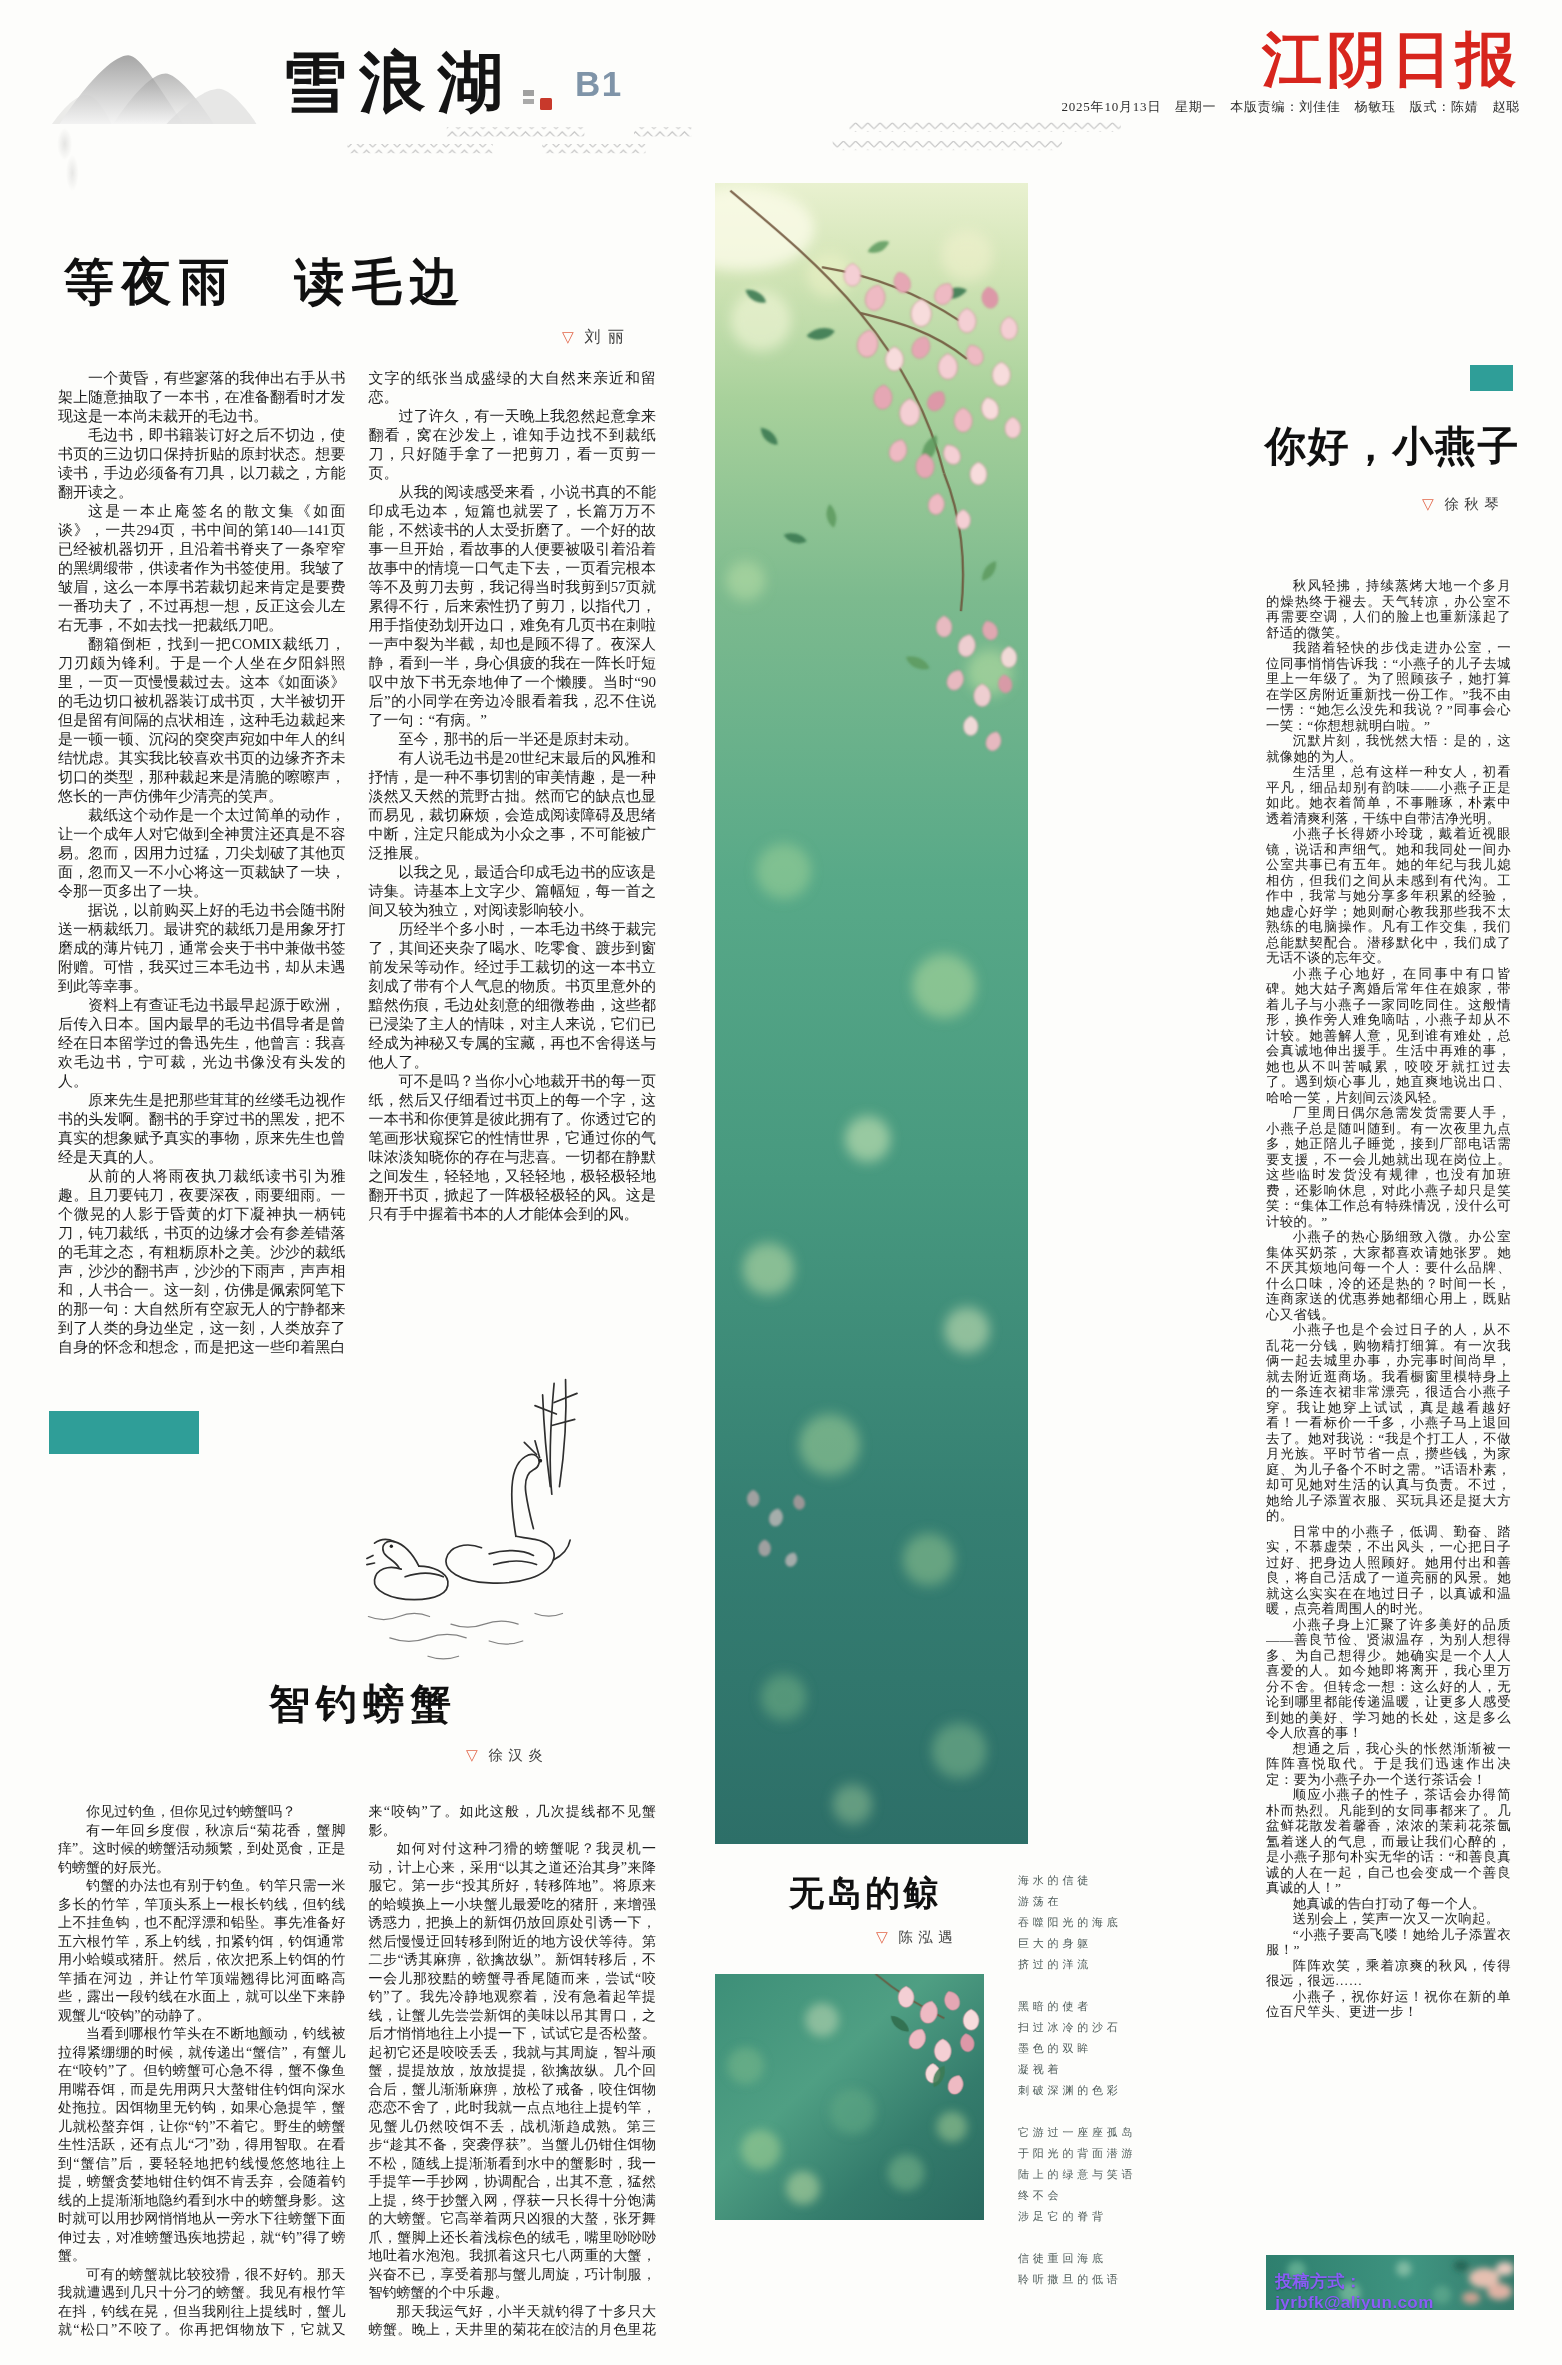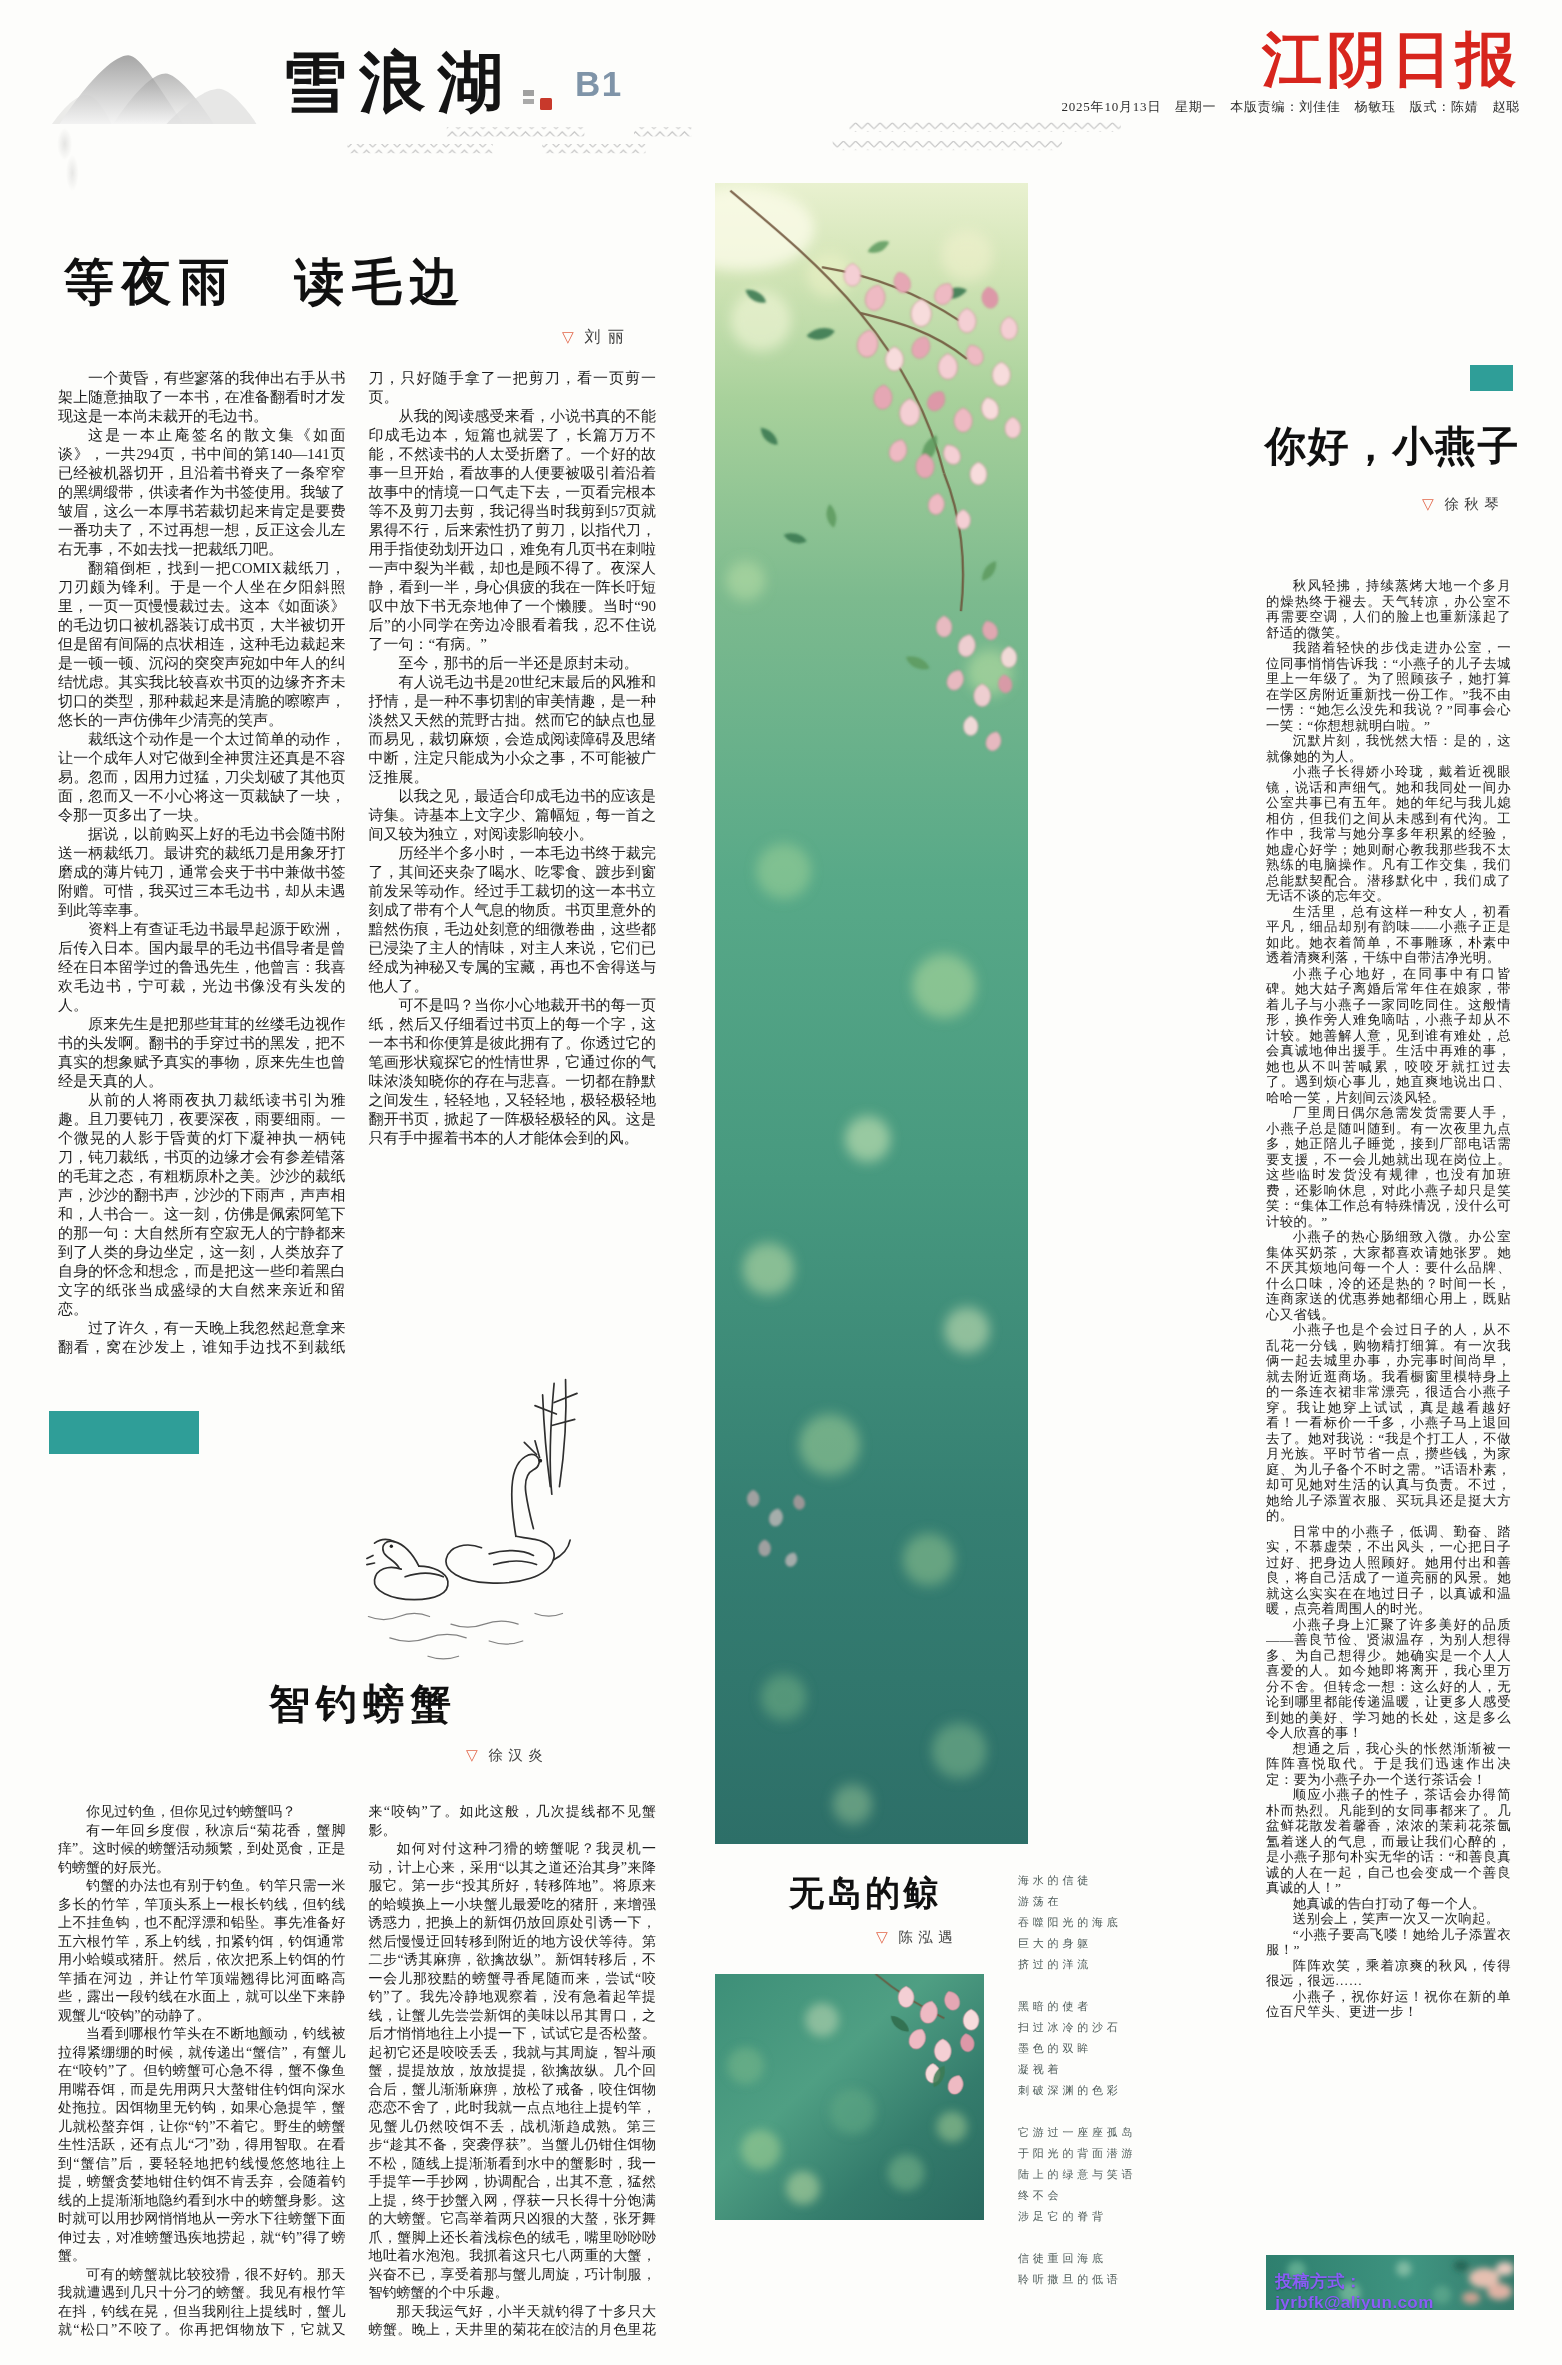--- a/index.html
+++ b/index.html
@@ -109,20 +109,21 @@
   </svg>
   <div class="abs ghost-mark"></div>
 
   <h1 class="abs art-title t1" style="margin:0">等夜雨　读毛边</h1>
   <div class="abs byline by1">
     <span class="mark">▽</span>
     <span class="who">刘丽</span>
   </div>
   <div class="abs cols body1">
     <p>一个黄昏，有些寥落的我伸出右手从书架上随意抽取了一本书，在准备翻看时才发现这是一本尚未裁开的毛边书。</p>
+    <p>毛边书，即书籍装订好之后不切边，使书页的三边切口保持折贴的原封状态。想要读书，手边必须备有刀具，以刀裁之，方能翻开读之。</p>
     <p>这是一本止庵签名的散文集《如面谈》，一共294页，书中间的第140—141页已经被机器切开，且沿着书脊夹了一条窄窄的黑绸缎带，供读者作为书签使用。我皱了皱眉，这么一本厚书若裁切起来肯定是要费一番功夫了，不过再想一想，反正这会儿左右无事，不如去找一把裁纸刀吧。</p>
     <p>翻箱倒柜，找到一把COMIX裁纸刀，刀刃颇为锋利。于是一个人坐在夕阳斜照里，一页一页慢慢裁过去。这本《如面谈》的毛边切口被机器装订成书页，大半被切开但是留有间隔的点状相连，这种毛边裁起来是一顿一顿、沉闷的突突声宛如中年人的纠结忧虑。其实我比较喜欢书页的边缘齐齐未切口的类型，那种裁起来是清脆的嚓嚓声，悠长的一声仿佛年少清亮的笑声。</p>
     <p>裁纸这个动作是一个太过简单的动作，让一个成年人对它做到全神贯注还真是不容易。忽而，因用力过猛，刀尖划破了其他页面，忽而又一不小心将这一页裁缺了一块，令那一页多出了一块。</p>
     <p>据说，以前购买上好的毛边书会随书附送一柄裁纸刀。最讲究的裁纸刀是用象牙打磨成的薄片钝刀，通常会夹于书中兼做书签附赠。可惜，我买过三本毛边书，却从未遇到此等幸事。</p>
     <p>资料上有查证毛边书最早起源于欧洲，后传入日本。国内最早的毛边书倡导者是曾经在日本留学过的鲁迅先生，他曾言：我喜欢毛边书，宁可裁，光边书像没有头发的人。</p>
     <p>原来先生是把那些茸茸的丝缕毛边视作书的头发啊。翻书的手穿过书的黑发，把不真实的想象赋予真实的事物，原来先生也曾经是天真的人。</p>
     <p>从前的人将雨夜执刀裁纸读书引为雅趣。且刀要钝刀，夜要深夜，雨要细雨。一个微晃的人影于昏黄的灯下凝神执一柄钝刀，钝刀裁纸，书页的边缘才会有参差错落的毛茸之态，有粗粝原朴之美。沙沙的裁纸声，沙沙的翻书声，沙沙的下雨声，声声相和，人书合一。这一刻，仿佛是佩索阿笔下的那一句：大自然所有空寂无人的宁静都来到了人类的身边坐定，这一刻，人类放弃了自身的怀念和想念，而是把这一些印着黑白文字的纸张当成盛绿的大自然来亲近和留恋。</p>
     <p>过了许久，有一天晚上我忽然起意拿来翻看，窝在沙发上，谁知手边找不到裁纸刀，只好随手拿了一把剪刀，看一页剪一页。</p>
     <p>从我的阅读感受来看，小说书真的不能印成毛边本，短篇也就罢了，长篇万万不能，不然读书的人太受折磨了。一个好的故事一旦开始，看故事的人便要被吸引着沿着故事中的情境一口气走下去，一页看完根本等不及剪刀去剪，我记得当时我剪到57页就累得不行，后来索性扔了剪刀，以指代刀，用手指使劲划开边口，难免有几页书在刺啦一声中裂为半截，却也是顾不得了。夜深人静，看到一半，身心俱疲的我在一阵长吁短叹中放下书无奈地伸了一个懒腰。当时“90后”的小同学在旁边冷眼看着我，忍不住说了一句：“有病。”</p>
     <p>至今，那书的后一半还是原封未动。</p>
@@ -246,22 +247,22 @@
   <div class="abs teal-sq-r"></div>
   <h2 class="abs art-title t2" style="margin:0">你好，小燕子</h2>
   <div class="abs byline by2">
     <span class="mark">▽</span>
     <span class="who">徐秋琴</span>
   </div>
   <div class="abs onecol body2">
     <p>秋风轻拂，持续蒸烤大地一个多月的燥热终于褪去。天气转凉，办公室不再需要空调，人们的脸上也重新漾起了舒适的微笑。</p>
     <p>我踏着轻快的步伐走进办公室，一位同事悄悄告诉我：“小燕子的儿子去城里上一年级了。为了照顾孩子，她打算在学区房附近重新找一份工作。”我不由一愣：“她怎么没先和我说？”同事会心一笑：“你想想就明白啦。”</p>
     <p>沉默片刻，我恍然大悟：是的，这就像她的为人。</p>
+    <p>生活里，总有这样一种女人，初看平凡，细品却别有韵味——小燕子正是如此。她衣着简单，不事雕琢，朴素中透着清爽利落，干练中自带洁净光明。</p>
     <p>小燕子长得娇小玲珑，戴着近视眼镜，说话和声细气。她和我同处一间办公室共事已有五年。她的年纪与我儿媳相仿，但我们之间从未感到有代沟。工作中，我常与她分享多年积累的经验，她虚心好学；她则耐心教我那些我不太熟练的电脑操作。凡有工作交集，我们总能默契配合。潜移默化中，我们成了无话不谈的忘年交。</p>
-    <p>生活里，总有这样一种女人，初看平凡，细品却别有韵味——小燕子正是如此。她衣着简单，不事雕琢，朴素中透着清爽利落，干练中自带洁净光明。</p>
     <p>小燕子心地好，在同事中有口皆碑。她大姑子离婚后常年住在娘家，带着儿子与小燕子一家同吃同住。这般情形，换作旁人难免嘀咕，小燕子却从不计较。她善解人意，见到谁有难处，总会真诚地伸出援手。生活中再难的事，她也从不叫苦喊累，咬咬牙就扛过去了。遇到烦心事儿，她直爽地说出口、哈哈一笑，片刻间云淡风轻。</p>
     <p>厂里周日偶尔急需发货需要人手，小燕子总是随叫随到。有一次夜里九点多，她正陪儿子睡觉，接到厂部电话需要支援，不一会儿她就出现在岗位上。这些临时发货没有规律，也没有加班费，还影响休息，对此小燕子却只是笑笑：“集体工作总有特殊情况，没什么可计较的。”</p>
     <p>小燕子的热心肠细致入微。办公室集体买奶茶，大家都喜欢请她张罗。她不厌其烦地问每一个人：要什么品牌、什么口味，冷的还是热的？时间一长，连商家送的优惠券她都细心用上，既贴心又省钱。</p>
     <p>小燕子也是个会过日子的人，从不乱花一分钱，购物精打细算。有一次我俩一起去城里办事，办完事时间尚早，就去附近逛商场。我看橱窗里模特身上的一条连衣裙非常漂亮，很适合小燕子穿。我让她穿上试试，真是越看越好看！一看标价一千多，小燕子马上退回去了。她对我说：“我是个打工人，不做月光族。平时节省一点，攒些钱，为家庭、为儿子备个不时之需。”话语朴素，却可见她对生活的认真与负责。不过，她给儿子添置衣服、买玩具还是挺大方的。</p>
     <p>日常中的小燕子，低调、勤奋、踏实，不慕虚荣，不出风头，一心把日子过好、把身边人照顾好。她用付出和善良，将自己活成了一道亮丽的风景。她就这么实实在在地过日子，以真诚和温暖，点亮着周围人的时光。</p>
     <p>小燕子身上汇聚了许多美好的品质——善良节俭、贤淑温存，为别人想得多、为自己想得少。她确实是一个人人喜爱的人。如今她即将离开，我心里万分不舍。但转念一想：这么好的人，无论到哪里都能传递温暖，让更多人感受到她的美好、学习她的长处，这是多么令人欣喜的事！</p>
     <p>想通之后，我心头的怅然渐渐被一阵阵喜悦取代。于是我们迅速作出决定：要为小燕子办一个送行茶话会！</p>
     <p>顺应小燕子的性子，茶话会办得简朴而热烈。凡能到的女同事都来了。几盆鲜花散发着馨香，浓浓的茉莉花茶氤氲着迷人的气息，而最让我们心醉的，是小燕子那句朴实无华的话：“和善良真诚的人在一起，自己也会变成一个善良真诚的人！”</p>
     <p>她真诚的告白打动了每一个人。</p>
     <p>送别会上，笑声一次又一次响起。</p>

